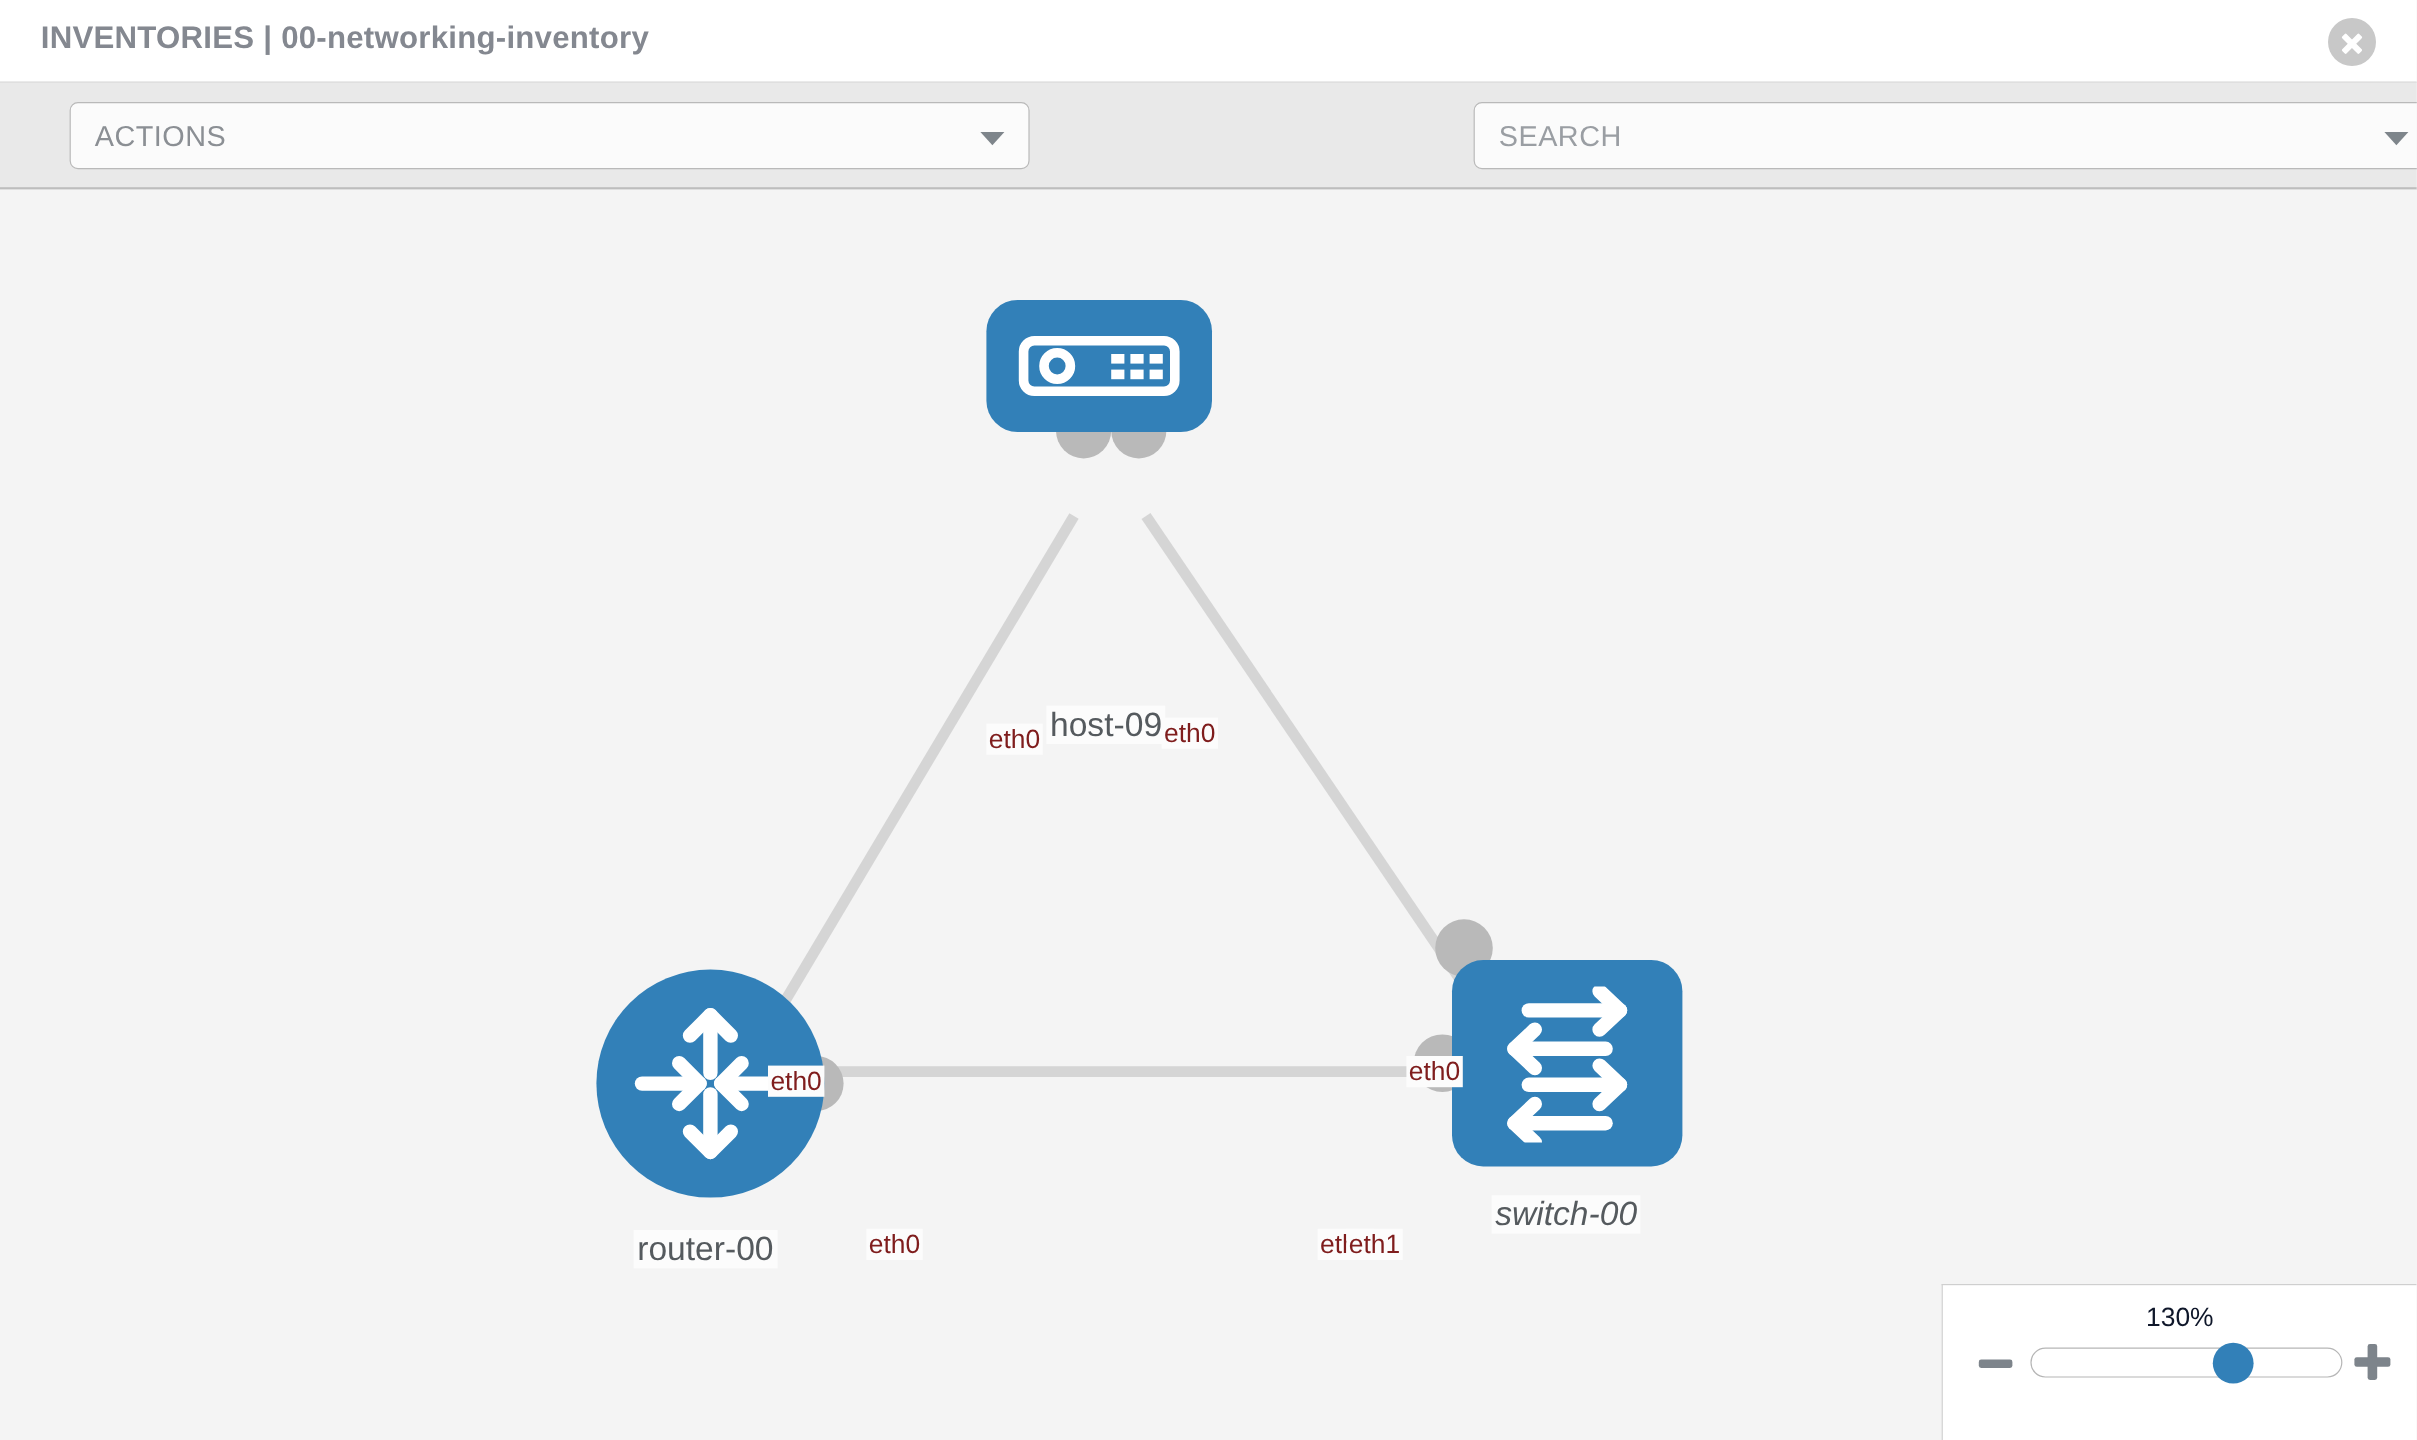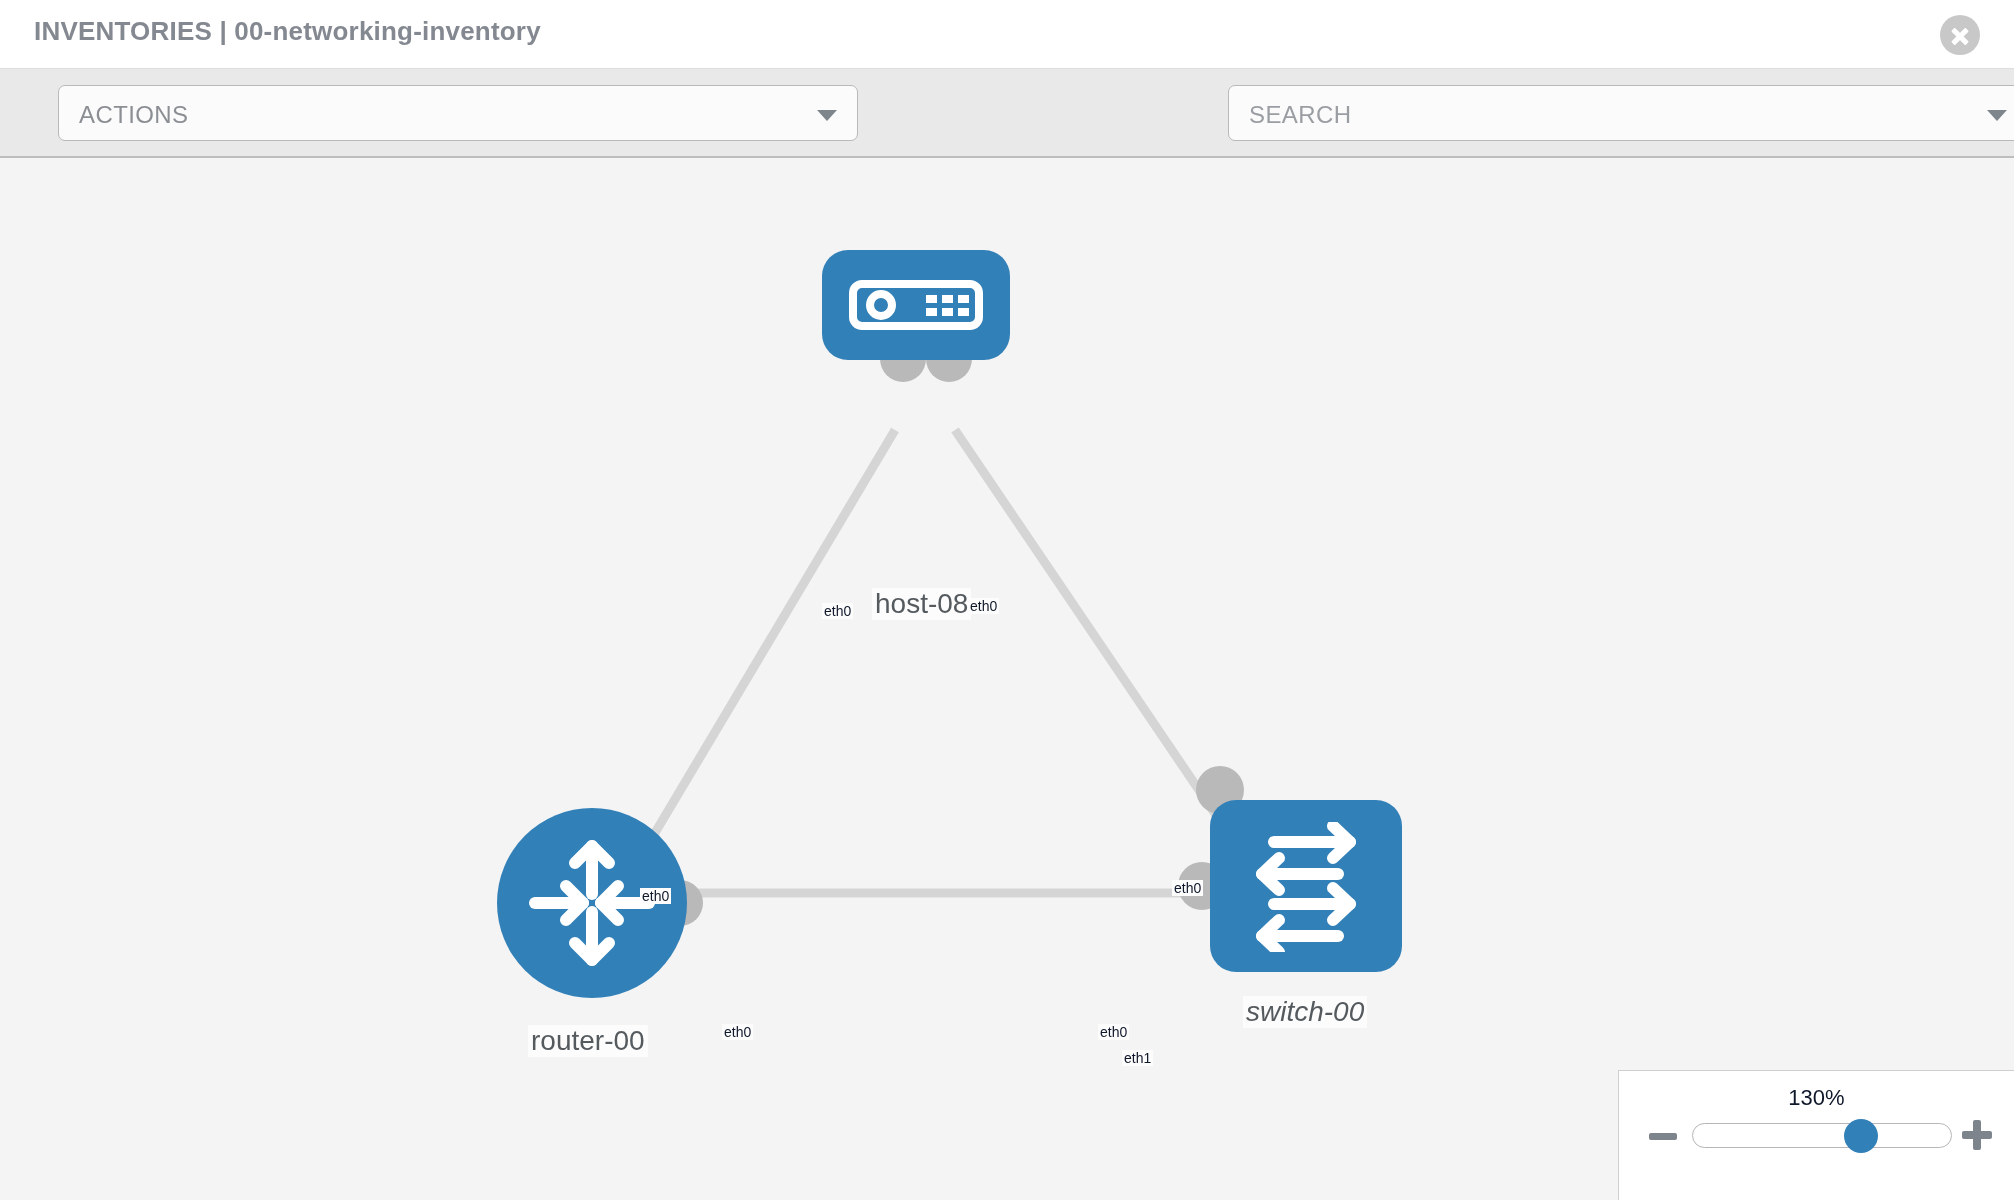--- a/index.html
+++ b/index.html
@@ -94,21 +94,21 @@
   .node-switch .node-shape{
     left:0;top:0;width:192px;height:172px;border-radius:26px;
   }
   .node-label{
     position:absolute;white-space:nowrap;
     font-size:28px;color:#555a5e;background:#fcfcfc;
     padding:0 3px;
   }
   .port-label{
     position:absolute;white-space:nowrap;
-    font-size:14px;color:#0f172a;background:#fcfcfc;
+    font-size:22px;color:#7f1d1d;background:#fcfcfc;
     padding:0 2px;
   }
   .connector{
     position:absolute;background:#b9b9b9;border-radius:50%;
   }
 
   
   .zoom-widget{
     position:absolute;right:0;bottom:0;width:396px;height:130px;
     background:#ffffff;border:1px solid #cfcfcf;border-right:none;border-bottom:none;
@@ -192,21 +192,21 @@
           <circle cx="33" cy="33" r="11" fill="none" stroke="#ffffff" stroke-width="8"></circle>
           <rect x="78" y="23" width="11" height="8" fill="#ffffff"></rect>
           <rect x="94" y="23" width="11" height="8" fill="#ffffff"></rect>
           <rect x="110" y="23" width="11" height="8" fill="#ffffff"></rect>
           <rect x="78" y="36" width="11" height="8" fill="#ffffff"></rect>
           <rect x="94" y="36" width="11" height="8" fill="#ffffff"></rect>
           <rect x="110" y="36" width="11" height="8" fill="#ffffff"></rect>
         </svg>
       </div>
       <div class="port-label" style="left:822px;top:445px;">eth0</div>
-      <div class="node-label" style="left:872px;top:430px;">host-08</div>
+      <div class="node-label" style="left:872px;top:430px;">host-09</div>
       <div class="port-label" style="left:968px;top:440px;">eth0</div>
 
       <div class="node node-router" style="left:497px;top:650px;width:190px;height:190px;">
         <div class="connector" style="left:160px;top:72px;width:46px;height:46px;"></div>
         <div class="node-shape"></div>
         <svg style="position:absolute;left:28px;top:28px;" width="134" height="134" viewBox="0 0 134 134">
           <g stroke="#ffffff" stroke-width="12" stroke-linecap="round" stroke-linejoin="round" fill="none">
             <line x1="67" y1="58" x2="67" y2="10"></line>
             <polyline points="50,27 67,10 84,27"></polyline>
             <line x1="67" y1="76" x2="67" y2="124"></line>
@@ -234,21 +234,21 @@
             <polyline points="41,36 24,52 41,68"></polyline>
             <line x1="36" y1="82" x2="112" y2="82"></line>
             <polyline points="95,66 112,82 95,98"></polyline>
             <line x1="100" y1="114" x2="24" y2="114"></line>
             <polyline points="41,98 24,114 41,130"></polyline>
           </g>
         </svg>
       </div>
       <div class="port-label" style="left:1172px;top:722px;">eth0</div>
       <div class="port-label" style="left:1098px;top:866px;">eth0</div>
-      <div class="port-label" style="left:1122px;top:892px;">eth1</div>
+      <div class="port-label" style="left:1122px;top:866px;">eth1</div>
       <div class="node-label" style="left:1243px;top:838px;font-style:italic;">switch-00</div>
 
     </div>
 
     <div class="zoom-widget">
       <div class="zoom-value">130%</div>
       <div class="zoom-minus"></div>
       <div class="zoom-track"></div>
       <div class="zoom-thumb"></div>
       <div class="zoom-plus"></div>

